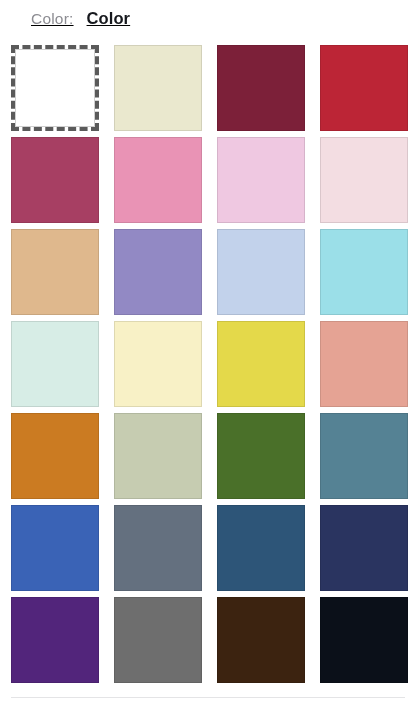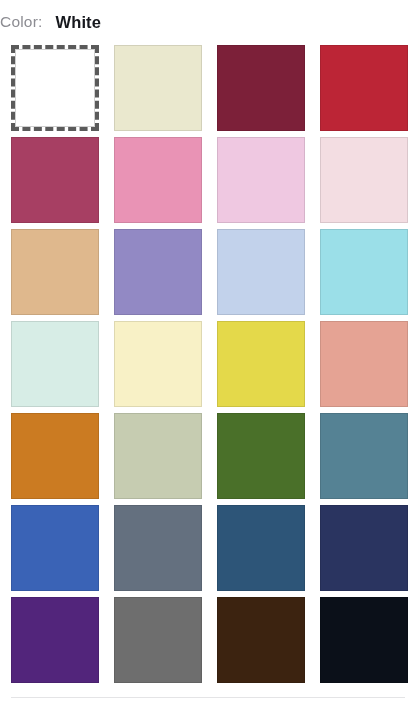--- a/index.html
+++ b/index.html
@@ -11,24 +11,25 @@
     width: 416px;
     height: 708px;
     font-family: "Liberation Sans", sans-serif;
     overflow: hidden;
     position: relative;
   }
 
   
   .color-header {
     display: flex;
-    align-items: flex-start;
-    padding: 13px 0 0 0;
+    align-items: flex-end;
+    padding: 13px 0 0 31px;
     height: 28px;
     box-sizing: border-box;
+    text-decoration: underline;
   }
   .color-header-label {
     font-size: 15.5px;
     color: #8c8c92;
     font-weight: 400;
     letter-spacing: 0.2px;
   }
   .color-header-value {
     font-size: 16.5px;
     color: #16181d;
@@ -97,21 +98,21 @@
     top: 697px;
     height: 1px;
     background: #e4e4e6;
   }
 </style>
 </head>
 <body>
 
 <div class="color-header">
   <span class="color-header-label">Color:</span>
-  <span class="color-header-value">White</span>
+  <span class="color-header-value">Color</span>
 </div>
 
 <div class="swatch-grid">
     <div class="swatch-cell is-selected" title="White" aria-label="White">
       <div class="selection-ring"></div>
       <div class="swatch-chip" style="background-color: rgb(255, 255, 255);"></div>
     </div>
     <div class="swatch-cell" title="Ivory" aria-label="Ivory">
       <div class="swatch-chip" style="background-color: rgb(234, 232, 206);"></div>
     </div>

